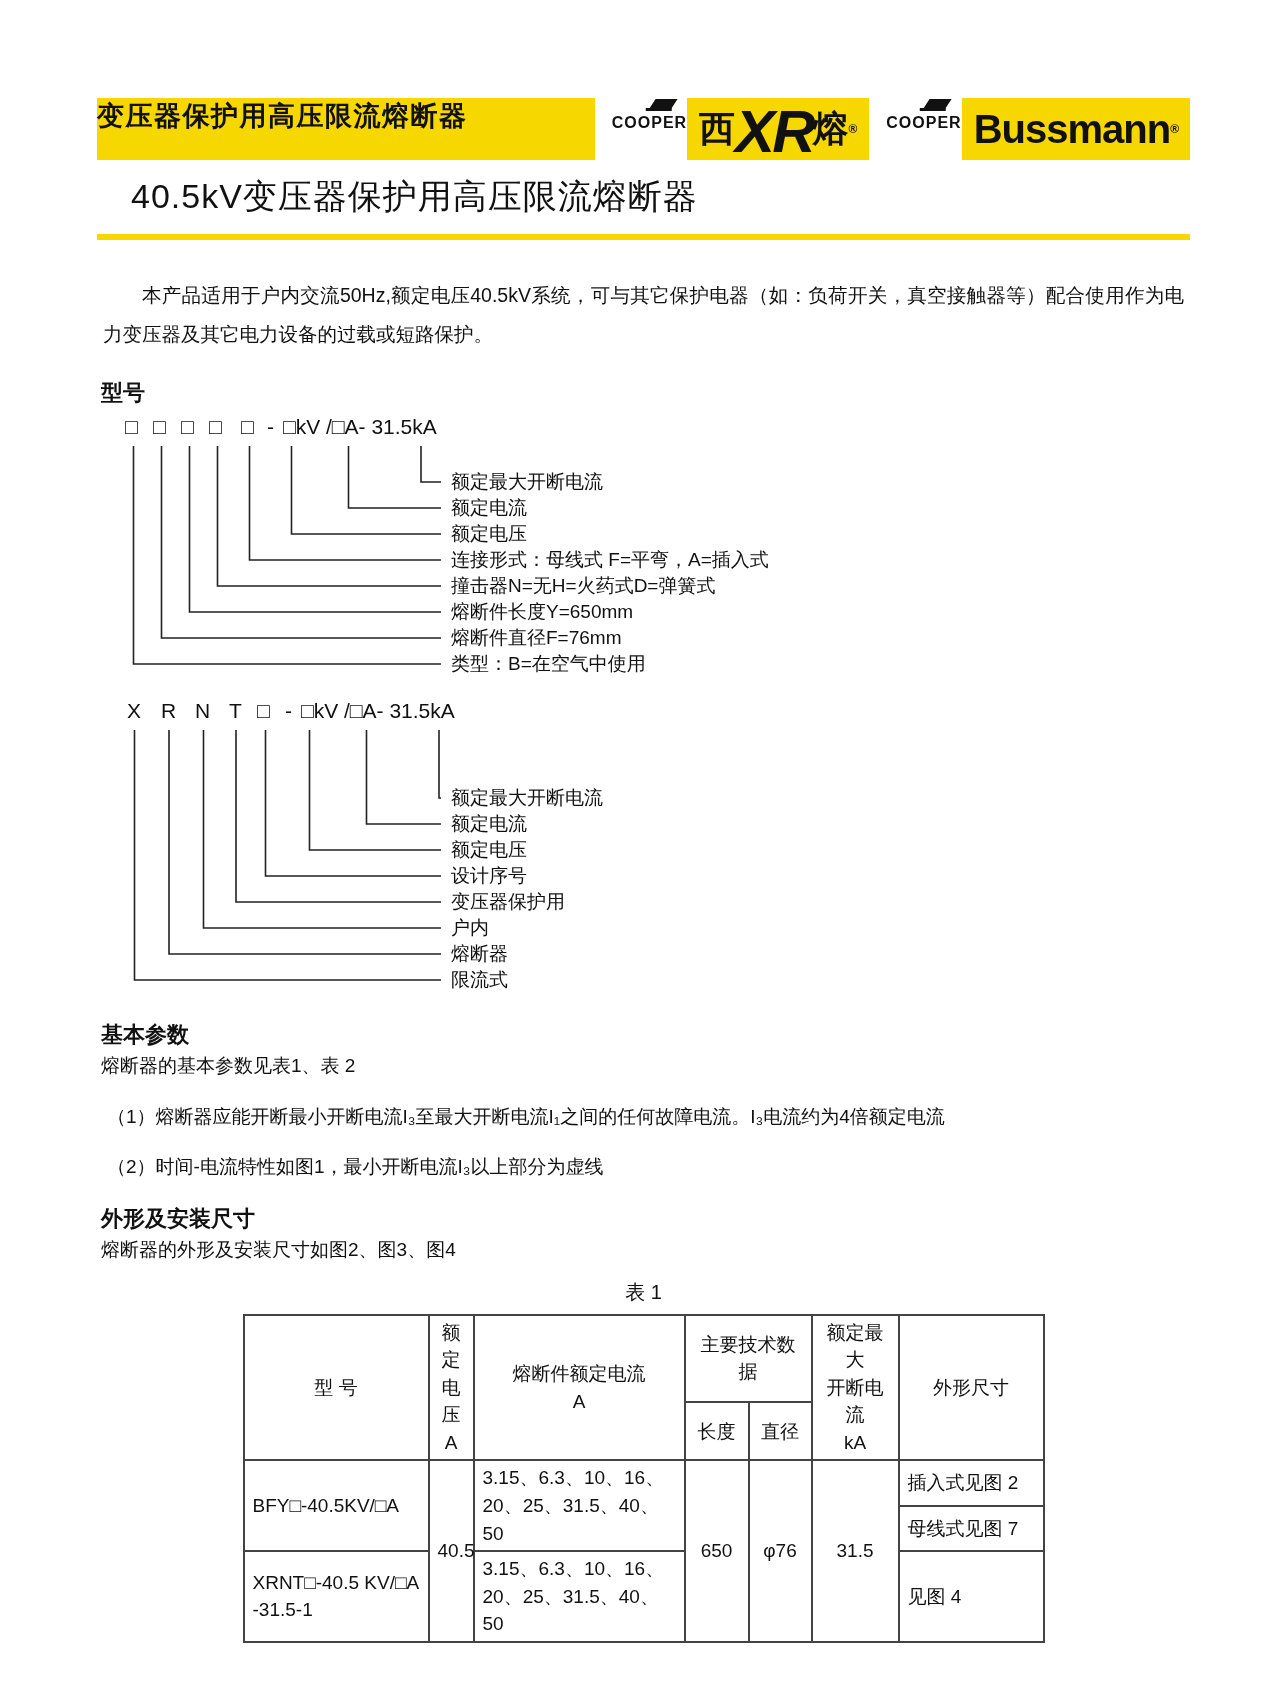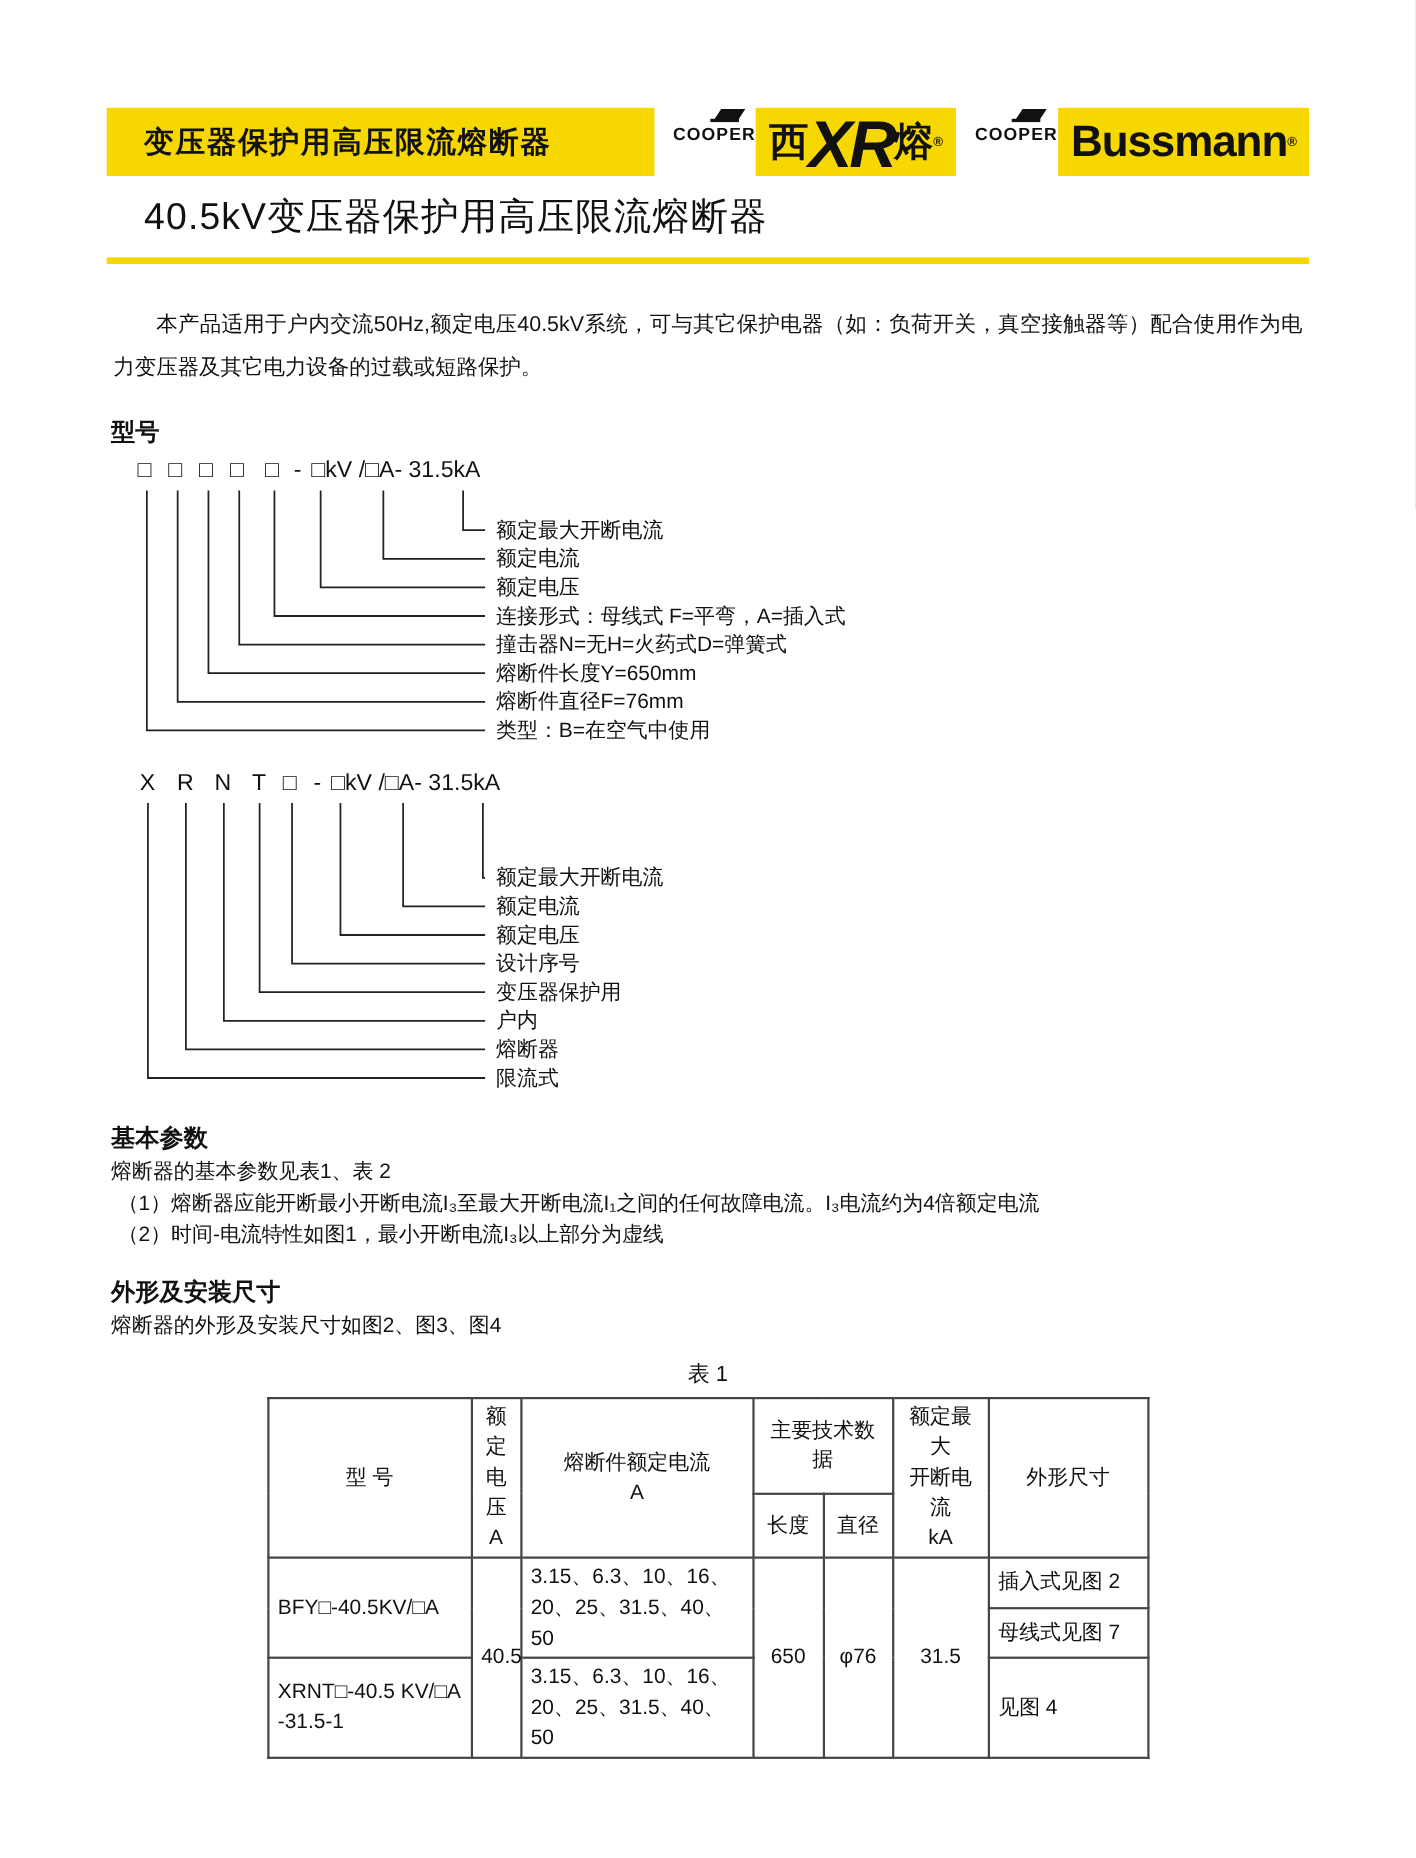--- a/index.html
+++ b/index.html
@@ -5,22 +5,22 @@
   :root{ --yellow:#F7D700; --ink:#111; --line:#222; }
   *{box-sizing:border-box;}
   body{margin:0;background:#9a9a9a;}
   .page{width:1287px;height:1689px;margin:0 auto;background:#fff;position:relative;
         overflow:hidden;color:var(--ink);
         font-family:"Liberation Sans","DejaVu Sans",sans-serif;}
   .content{padding:0 97px;}
 
   
   .header-row{display:flex;align-items:flex-end;gap:7px;margin-top:58px;height:102px;}
-  .banner{flex:1;height:62px;background:var(--yellow);display:flex;align-items:center;
-          padding-left:34px;font-size:27px;font-weight:bold;letter-spacing:1.5px;}
+  .banner{flex:1;height:62px;background:var(--yellow);display:flex;align-items:flex-start;
+          font-size:27px;font-weight:bold;letter-spacing:1.5px;}
   .logo-block{display:flex;}
   .cooper{position:relative;font-size:16px;font-weight:bold;letter-spacing:1px;
           padding:17px 0 5px 10px;line-height:1;}
   .flag{position:absolute;top:1px;left:50px;width:22px;height:11px;background:#111;
         transform:skewX(-33deg);}
   .flag::before{content:'';position:absolute;left:-3px;top:9px;width:26px;height:3px;
         background:#111;transform:skewX(33deg);}
   .logo-box{height:62px;background:var(--yellow);display:flex;align-items:center;padding:0 12px;}
   .xirong-box{font-weight:bold;font-size:36px;white-space:nowrap;}
   .xirong-box .xr{font-style:italic;font-weight:800;font-size:60px;letter-spacing:-3px;
@@ -28,21 +28,21 @@
   .reg{font-size:12px;vertical-align:26px;font-weight:bold;}
   .bussmann-box{font-size:40px;font-weight:800;letter-spacing:-1px;white-space:nowrap;
                 font-family:"Liberation Sans","DejaVu Sans",sans-serif;}
   .page-title{margin:14px 0 0 34px;font-size:34px;font-weight:normal;letter-spacing:1px;}
   .rule{height:6px;background:var(--yellow);margin-top:14px;}
 
   
   .intro{margin:36px 6px 0;font-size:19.5px;line-height:2;text-indent:2em;text-align:justify;}
   .section{margin:24px 0 0 4px;font-size:22px;font-weight:bold;}
   .note{margin:4px 0 0 4px;font-size:19px;line-height:1.3;}
-  .tech-item{margin:4px 0 0 10px;font-size:19px;line-height:1.3;}
+  .tech-item{margin:26px 0 0 10px;font-size:19px;line-height:1.3;}
 
   
   .diagram{display:block;margin:4px 0 0 14px;}
   .diagram.second{margin-top:16px;}
   .diagram text{fill:var(--ink);}
   .diagram .mt{font-size:21px;}
   .diagram .lb{font-size:19px;}
   .diagram path{stroke:var(--line);stroke-width:1.6;fill:none;}
 
   

